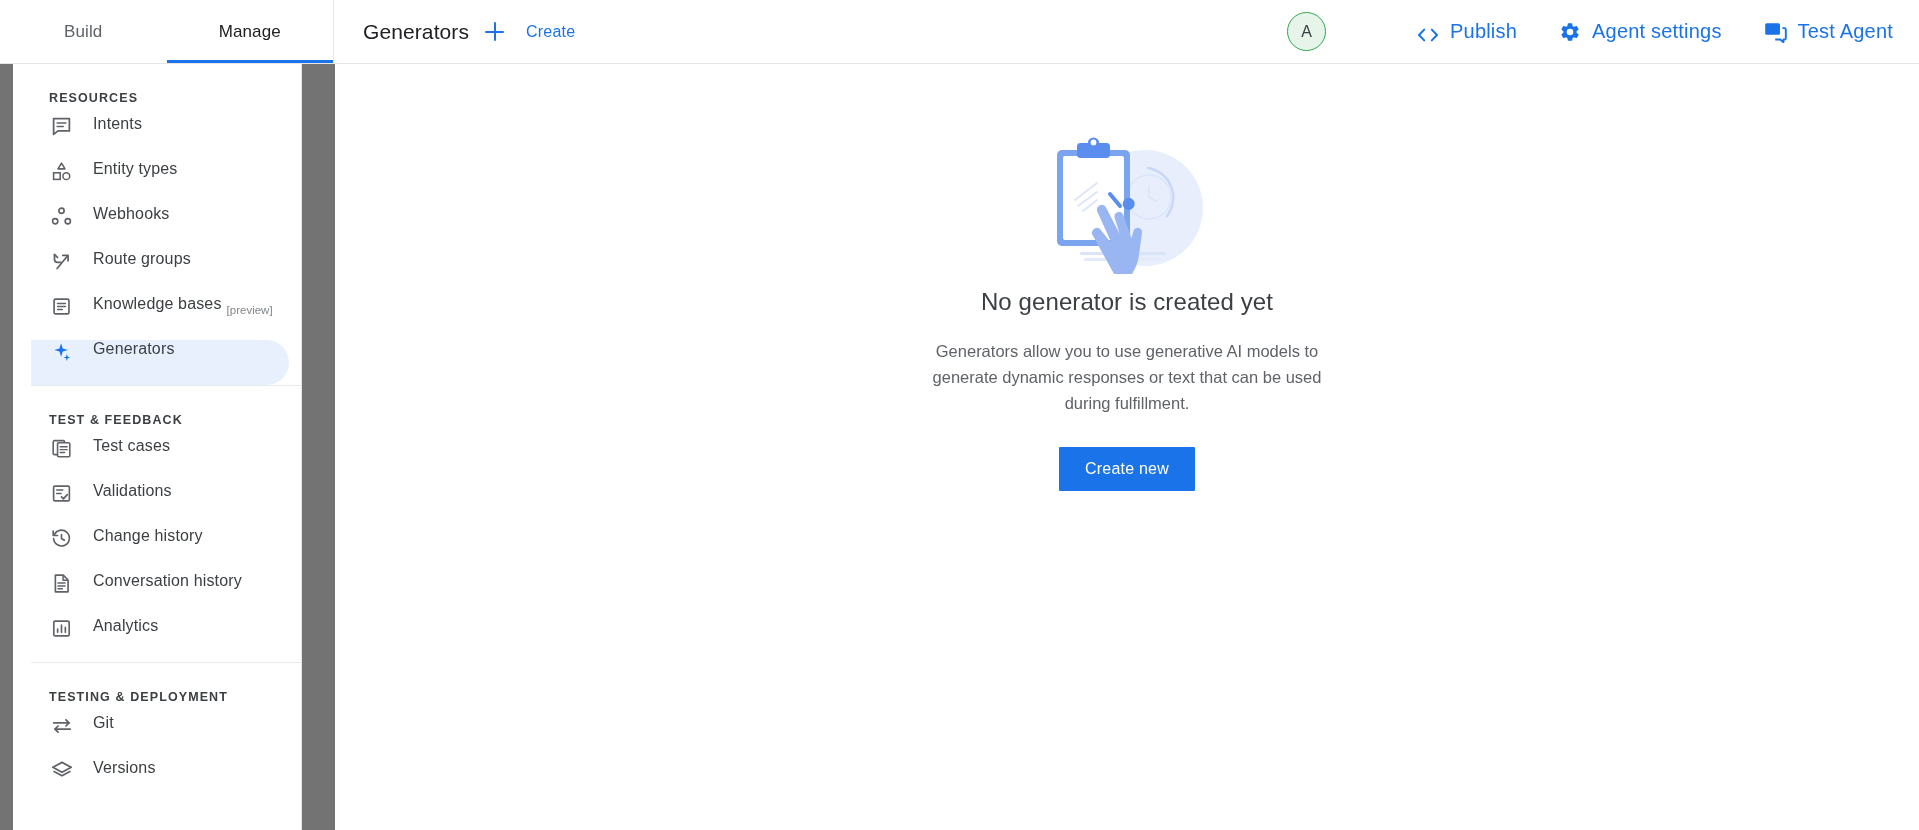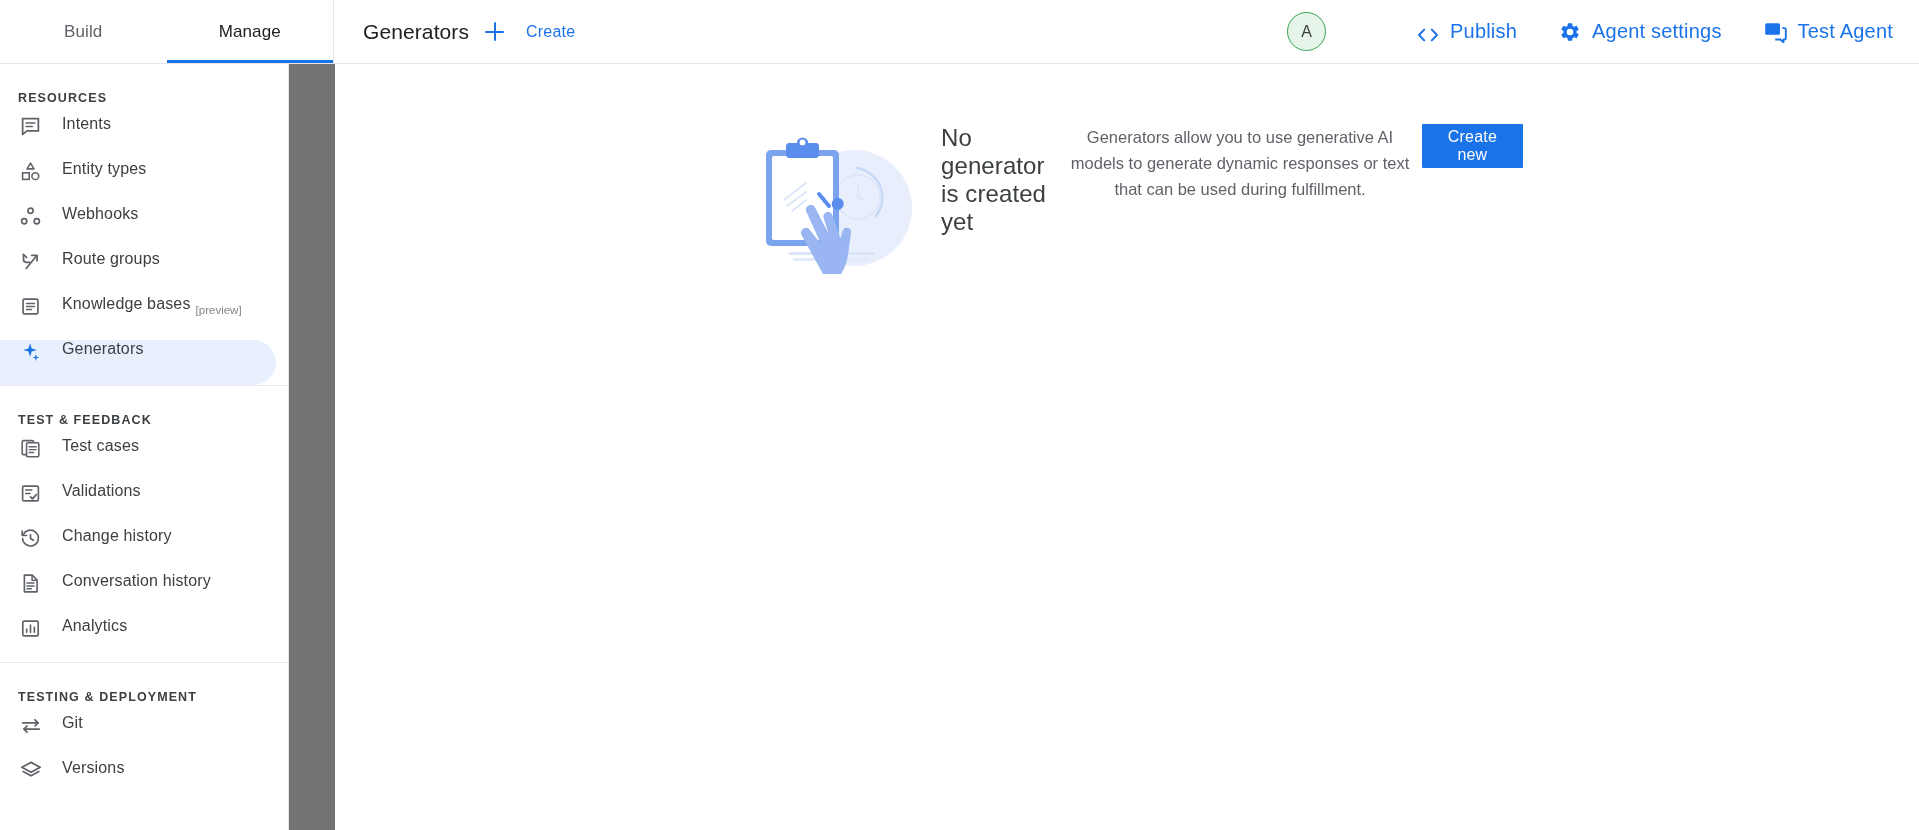--- a/index.html
+++ b/index.html
@@ -86,25 +86,26 @@
     display: flex; align-items: flex-end; gap: 11px;
     color: #1a73e8; font-size: 20px; font-weight: 500;
     cursor: pointer; letter-spacing: .2px;
     margin-left: 42px;
   }
   .action:first-of-type { margin-left: 0; }
   .action svg { display: block; }
 
   
   .sidebar {
-    position: absolute; top: 64px; left: 0;
+    position: absolute; top: 64px; left: 13px;
     width: 289px; height: 766px;
     background: #fff;
     border-right: 1px solid #e4e6e8;
     overflow: hidden;
+    padding-left: 18px;
   }
   .side-section { padding: 0; }
   .side-section + .side-section { border-top: 1px solid #e8eaed; }
   .section-label {
     font-size: 12.5px; font-weight: 700; color: #3c4043;
     letter-spacing: 1.1px;
     padding: 27px 0 10px 18px;
   }
   .nav-item {
     position: relative;
@@ -147,21 +148,21 @@
   .main {
     position: absolute; top: 64px; left: 335px;
     width: 1584px; height: 766px;
     background: #fff;
     overflow: hidden;
   }
   .empty-state {
     position: absolute;
     left: 50%; transform: translateX(-50%);
     top: 60px;
-    display: flex; flex-direction: row; 
+    display: flex; flex-direction: column; align-items: center;
   }
   .illus { width: 210px; height: 150px; display: block; margin-bottom: 14px; }
   .empty-title {
     font-size: 24px; color: #3c4043; letter-spacing: .1px;
     margin-bottom: 22px;
   }
   .empty-desc {
     font-size: 16.5px; color: #5f6368; line-height: 26px;
     text-align: center; max-width: 420px;
     margin-bottom: 31px;

